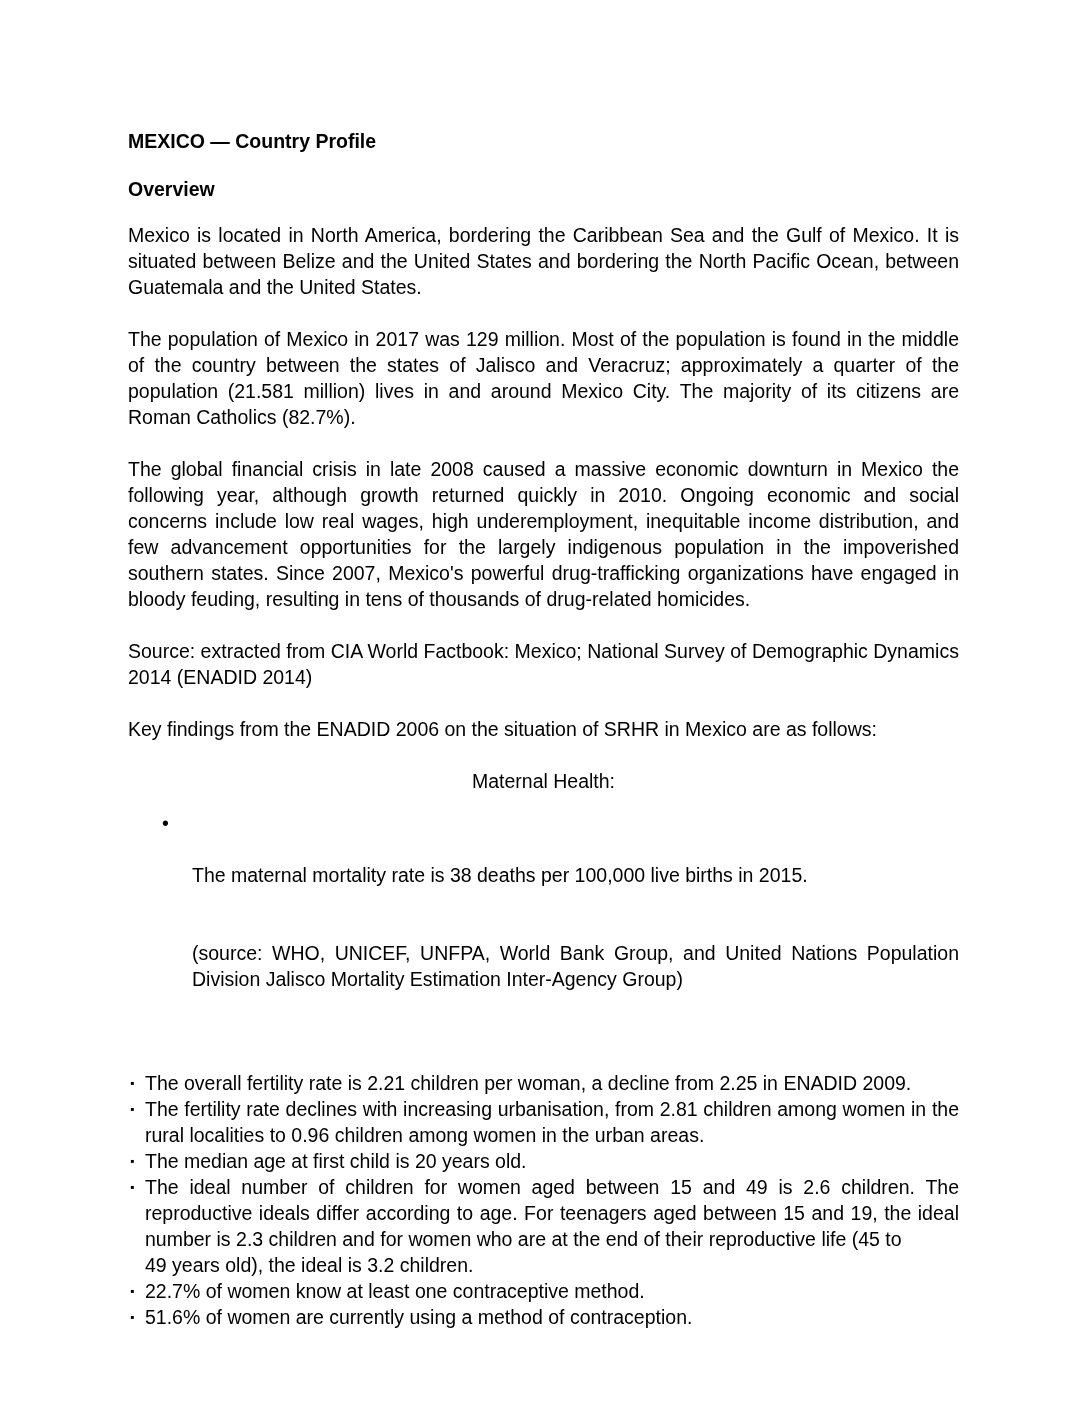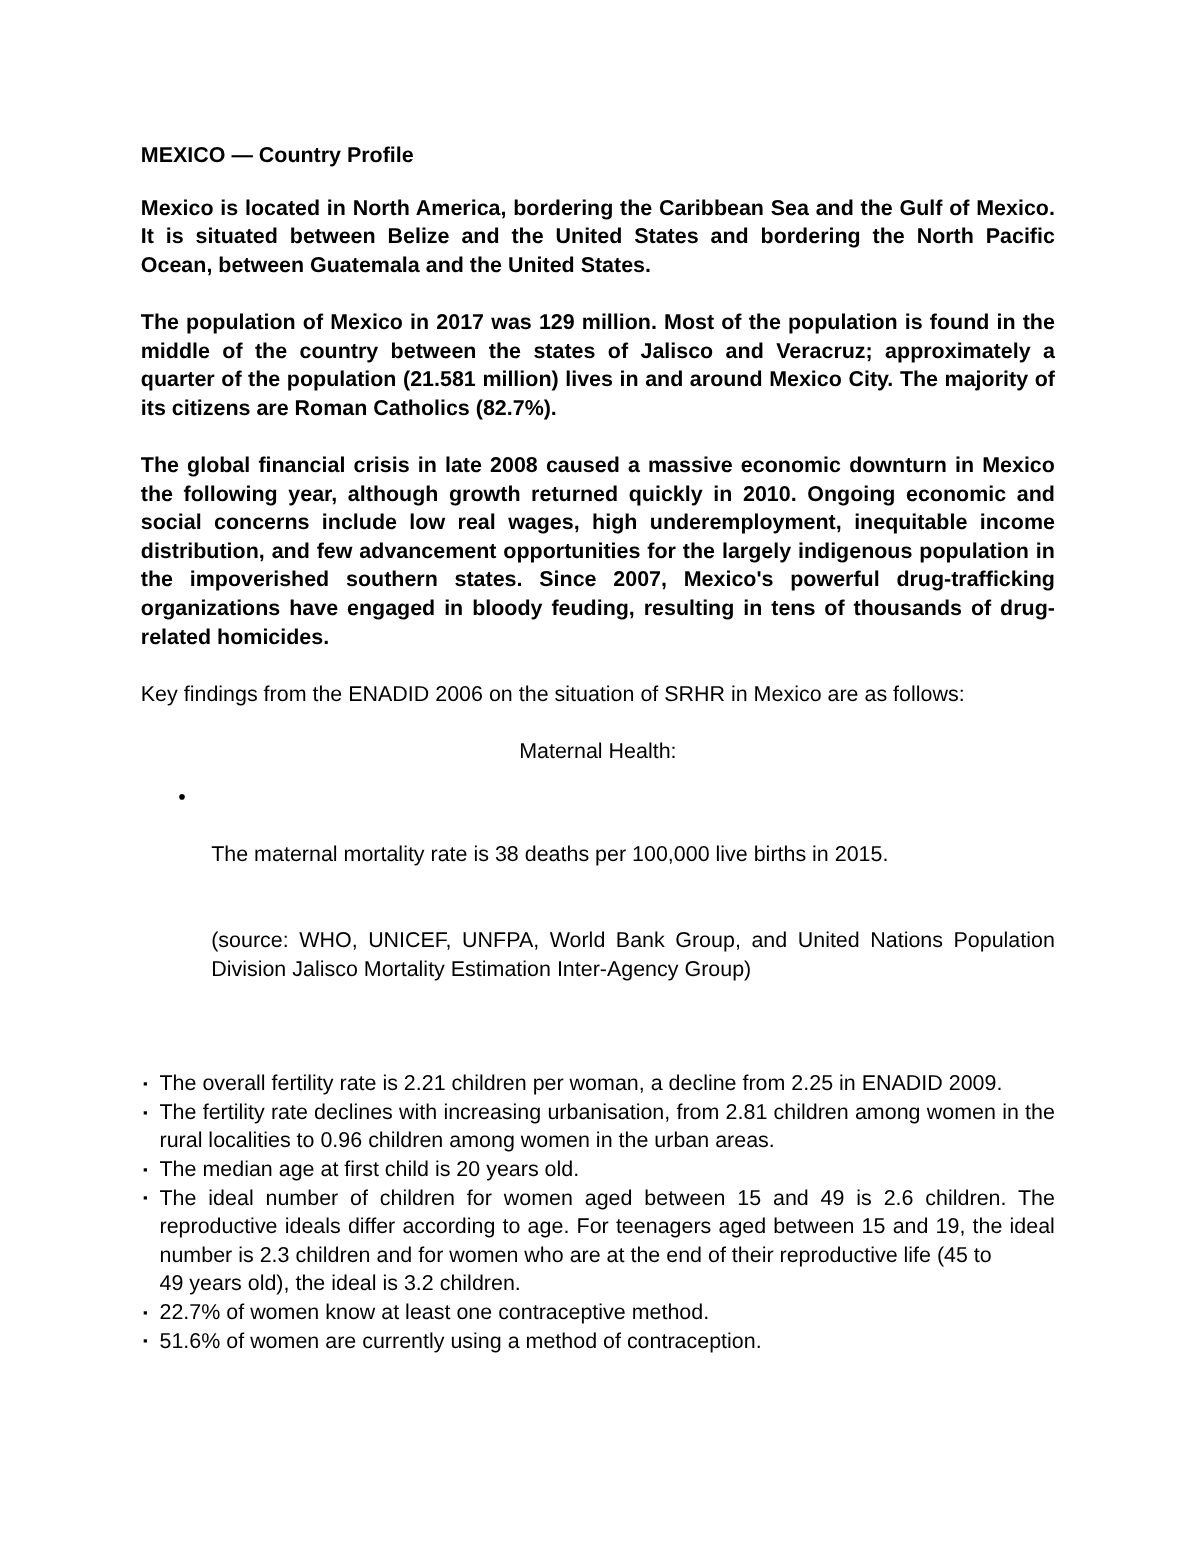--- a/index.html
+++ b/index.html
@@ -32,21 +32,20 @@
     font-weight: bold;
     margin: 20px 0 20px 0;
   }
   .doc-title, .section-heading {
     text-align: left;
   }
   p.para {
     margin: 0 0 26px 0;
     text-align: justify;
     white-space: pre-wrap;
-    font-weight: bold;
   }
   p.para-left {
     margin: 0 0 26px 0;
     text-align: left;
     white-space: pre-wrap;
   }
   .list-label {
     margin: 16px;
     text-align: center;
   }
@@ -85,25 +84,27 @@
   }
 </style>
 </head>
 <body>
 
 <div class="page">
   <div class="content">
 
     <div class="doc-title">MEXICO — Country Profile</div>
 
+    <div class="section-heading">Overview</div>
 
     <p class="para">Mexico is located in North America, bordering the Caribbean Sea and the Gulf of Mexico. It is situated between Belize and the United States and bordering the North Pacific Ocean, between Guatemala and the United States.</p>
     <p class="para">The population of Mexico in 2017 was 129 million. Most of the population is found in the middle of the country between the states of Jalisco and Veracruz; approximately a quarter of the population (21.581 million) lives in and around Mexico City. The majority of its citizens are Roman Catholics (82.7%).</p>
     <p class="para">The global financial crisis in late 2008 caused a massive economic downturn in Mexico the following year, although growth returned quickly in 2010. Ongoing economic and social concerns include low real wages, high underemployment, inequitable income distribution, and few advancement opportunities for the largely indigenous population in the impoverished southern states. Since 2007, Mexico's powerful drug-trafficking organizations have engaged in bloody feuding, resulting in tens of thousands of drug-related homicides.</p>
 
+    <p class="para-left">Source: extracted from CIA World Factbook: Mexico; National Survey of Demographic Dynamics 2014 (ENADID 2014)</p>
 
 
     <p class="para-left">Key findings from the ENADID 2006 on the situation of SRHR in Mexico are as follows:</p>
 
     <div class="list-label">Maternal Health:</div>
     <div class="bullet-list round-list">
       <div class="bullet-row">
         <span class="marker">•</span>
         <div class="bullet-text">
           <div>The maternal mortality rate is 38 deaths per 100,000 live births in 2015.</div>

